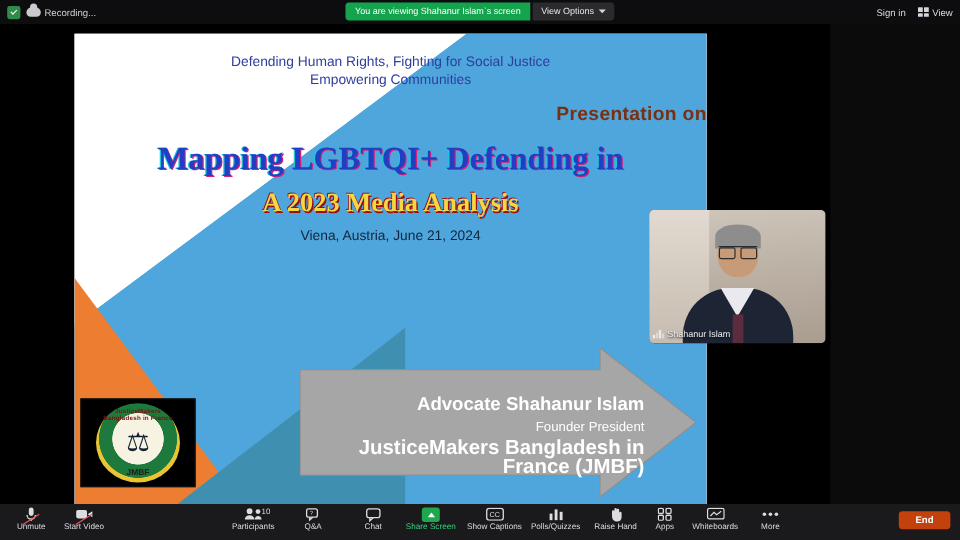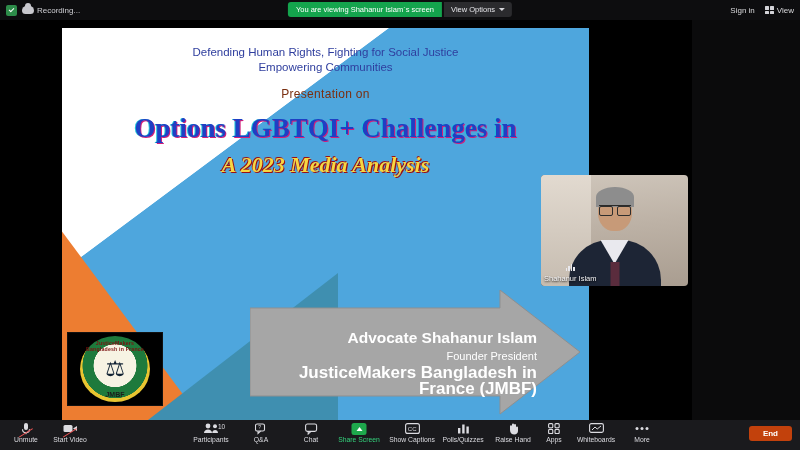--- a/index.html
+++ b/index.html
@@ -116,37 +116,37 @@
     text-align: center;
     padding-top: 17px;
   }
   .tagline {
     color: #2f3e9e; font-size: 11.5px; line-height: 15px;
     font-family: "Liberation Sans", sans-serif;
     font-weight: 500;
   }
   .pres-on {
     margin-top: 12px;
-    color: #7a2f10; font-size: 12px; font-weight: normal;
+    color: #7a2f10; font-size: 16px; font-weight: bold;
     letter-spacing: .3px;
+    text-align: right;
   }
   .main-title {
     margin-top: 11px;
     font-family: "Liberation Serif", serif;
     font-weight: bold; font-size: 27px; line-height: 33px;
     color: #1f3fc4;
     text-shadow: 1px 1px 0 #d11f7a, -1px 0 0 #21c7d8;
   }
   .subtitle-yellow {
     margin-top: 7px;
     font-family: "Liberation Serif", serif;
     font-weight: bold; font-size: 22px;
     color: #f5d742;
     text-shadow: 1.2px 1.2px 0 #9a0f14, -0.7px -0.7px 0 #9a0f14;
-    font-style: italic;
   }
   .venue {
     margin-top: 9px; color: #12253a; font-size: 11.5px;
   }
 
   
   .arrow-banner {
     position: absolute; left: 188px; top: 262px; width: 330px; height: 130px;
   }
   .arrow-banner svg { display: block; }
@@ -230,21 +230,20 @@
   }
   .tile .tie {
     position: absolute; left: 50%; transform: translateX(-50%);
     bottom: 0; width: 9px; height: 24px; background: #5a2c3d;
   }
   .tile-name {
     position: absolute; left: 3px; bottom: 3px;
     display: flex; align-items: center; gap: 3px;
     color: #f2f2f4; font-size: 7.5px;
     text-shadow: 0 1px 2px rgba(0,0,0,.9);
-    flex-direction: column;
   }
   .mic-bars { display: flex; align-items: flex-end; gap: 1px; height: 7px; }
   .mic-bars i { width: 1.5px; background: #e9e9ee; display: block; }
 
   
   .toolbar {
     position: absolute; bottom: 0; left: 0; width: 800px; height: 30px;
     background: #1a1a1d;
     color: #e4e4e8;
   }
@@ -325,22 +324,23 @@
     <div class="slide">
       <div class="blue-big"></div>
       <div class="white-top"></div>
       <div class="orange-wedge"></div>
       <div class="teal-wedge"></div>
 
       <div class="slide-content">
         <div class="tagline">Defending Human Rights, Fighting for Social Justice</div>
         <div class="tagline">Empowering Communities</div>
         <div class="pres-on">Presentation on</div>
-        <div class="main-title">Options LGBTQI+ Challenges in</div>
+        <div class="main-title">Mapping LGBTQI+ Defending in</div>
         <div class="subtitle-yellow">A 2023 Media Analysis</div>
+        <div class="venue">Viena, Austria, June 21, 2024</div>
       </div>
 
       <div class="arrow-banner">
         <svg width="330" height="130" viewBox="0 0 330 130">
           <polygon points="0,18 250,18 250,0 330,62 250,124 250,106 0,106" fill="#a6a6a6" stroke="#8f8f8f" stroke-width="1"></polygon>
         </svg>
         <div class="arrow-text">
           <div class="arrow-name">Advocate Shahanur Islam</div>
           <div class="arrow-role">Founder President</div>
           <div class="arrow-org">JusticeMakers Bangladesh in France (JMBF)</div>

